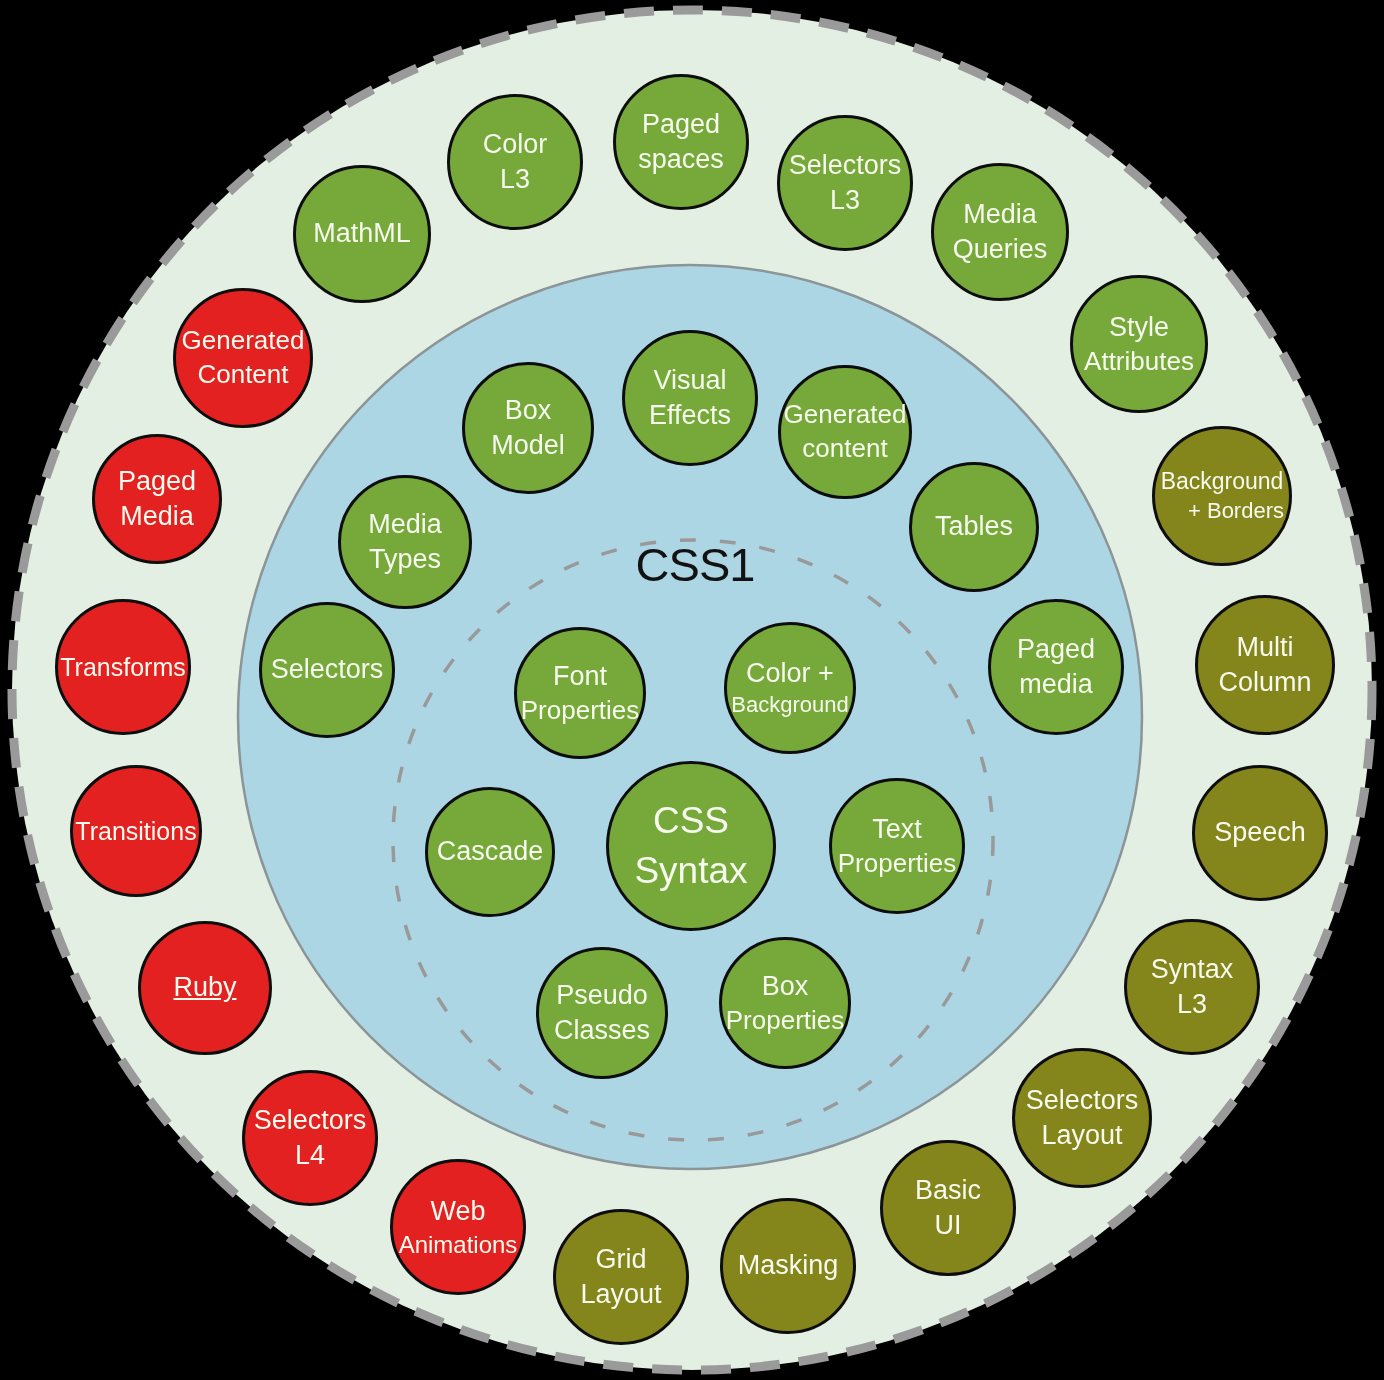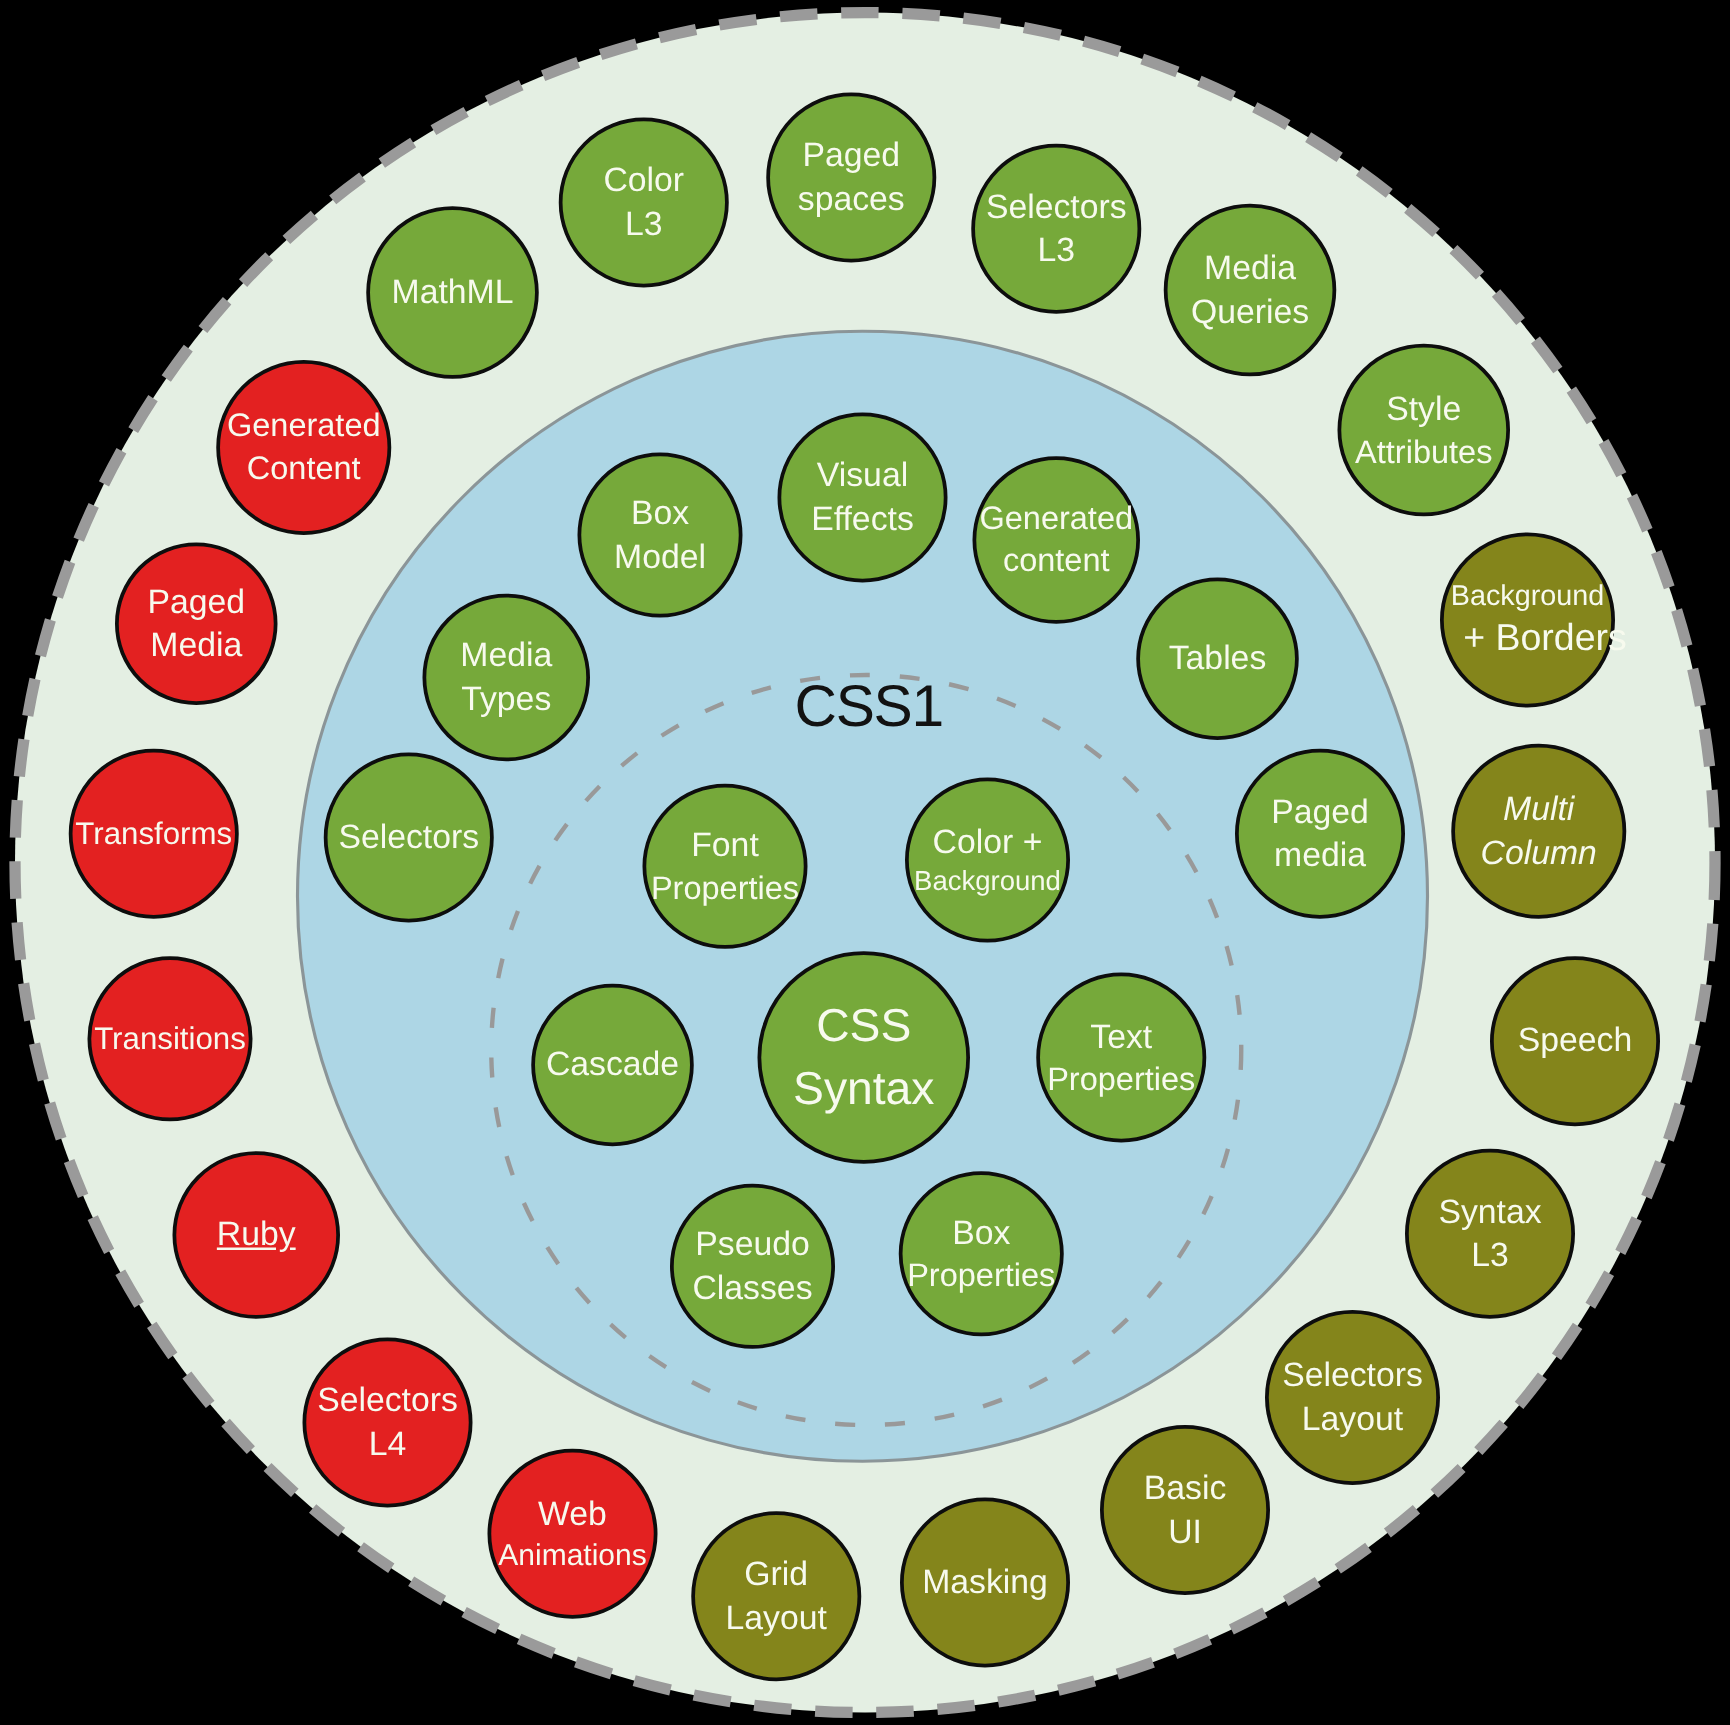--- a/index.html
+++ b/index.html
@@ -60,21 +60,21 @@
     line-height: 1.3;
   }
   .bubble .line { display: block; white-space: nowrap; }
   .bubble.green { background: var(--green); }
   .bubble.olive { background: var(--olive); }
   .bubble.red   { background: var(--red); }
 
   
   .bubble[data-name="bubble-css-syntax"] { font-size: 37px; line-height: 1.35; }
   .bubble[data-name="bubble-background-borders"] .line-0 { font-size: 23px; }
-  .bubble[data-name="bubble-background-borders"] .line-1 { font-size: 30px; padding-left: 28px; }
+  .bubble[data-name="bubble-background-borders"] .line-1 { font-size: 22px; padding-left: 28px; }
   .bubble[data-name="bubble-color-background"] .line-1 { font-size: 22px; }
   .bubble[data-name="bubble-web-animations"] .line-1 { font-size: 24px; }
   .bubble[data-name="bubble-transitions"],
   .bubble[data-name="bubble-transforms"] { font-size: 25px; }
   .bubble[data-name="bubble-generated-content-l3"],
   .bubble[data-name="bubble-generated-content-21"] { font-size: 26px; }
   .bubble[data-name="bubble-style-attributes"] .line-1 { font-size: 26px; }
   .bubble[data-name="bubble-text-properties"] .line-1,
   .bubble[data-name="bubble-font-properties"] .line-1,
   .bubble[data-name="bubble-box-properties"] .line-1 { font-size: 26px; }
@@ -112,21 +112,21 @@
         <span class="line line-1" data-name="bubble-label-line">Queries</span>
       </div>
       <div class="bubble green" data-name="bubble-style-attributes" style="left: 1070px; top: 275px; width: 138px; height: 138px;">
         <span class="line line-0" data-name="bubble-label-line">Style</span>
         <span class="line line-1" data-name="bubble-label-line">Attributes</span>
       </div>
       <div class="bubble olive" data-name="bubble-background-borders" style="left: 1152px; top: 426px; width: 140px; height: 140px;">
         <span class="line line-0" data-name="bubble-label-line">Background</span>
         <span class="line line-1" data-name="bubble-label-line">+ Borders</span>
       </div>
-      <div class="bubble olive" data-name="bubble-multi-column" style="left: 1161px; top: 595px; width: 140px; height: 140px; font-style: italic;">
+      <div class="bubble olive" data-name="bubble-multi-column" style="left: 1195px; top: 595px; width: 140px; height: 140px;">
         <span class="line line-0" data-name="bubble-label-line">Multi</span>
         <span class="line line-1" data-name="bubble-label-line">Column</span>
       </div>
       <div class="bubble olive" data-name="bubble-speech" style="left: 1192px; top: 765px; width: 136px; height: 136px;">
         <span class="line line-0" data-name="bubble-label-line">Speech</span>
       </div>
       <div class="bubble olive" data-name="bubble-syntax-l3" style="left: 1124px; top: 919px; width: 136px; height: 136px;">
         <span class="line line-0" data-name="bubble-label-line">Syntax</span>
         <span class="line line-1" data-name="bubble-label-line">L3</span>
       </div>

